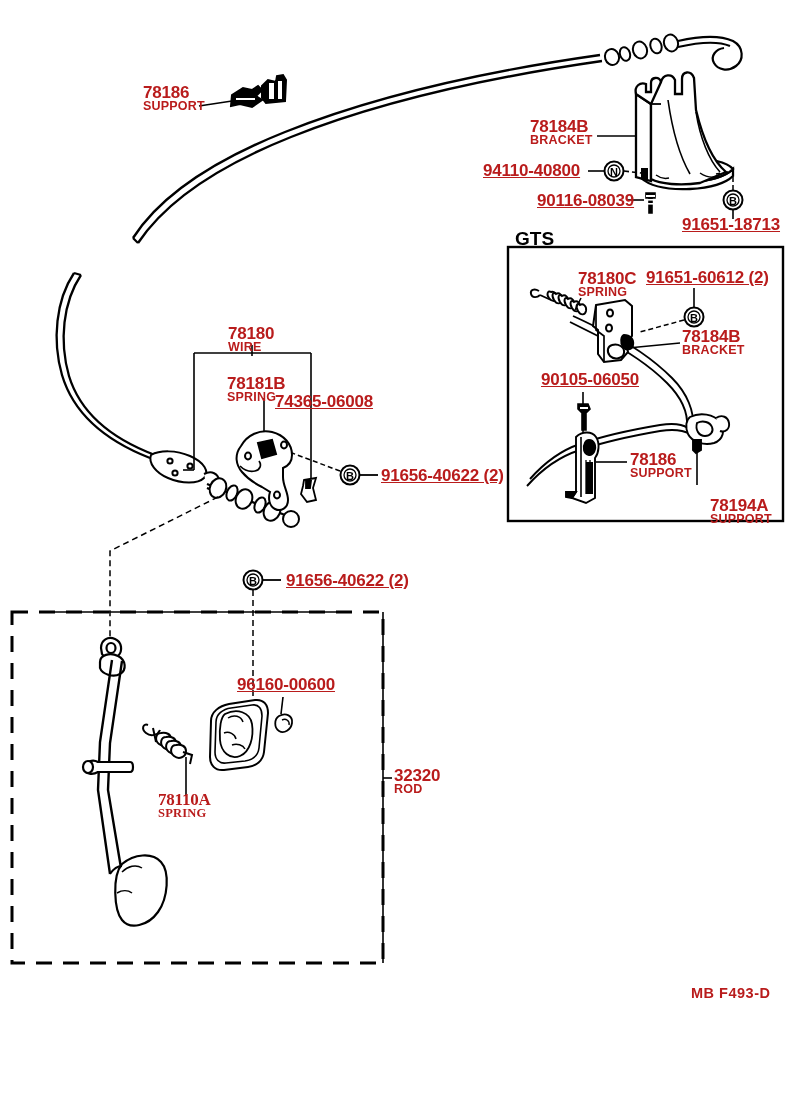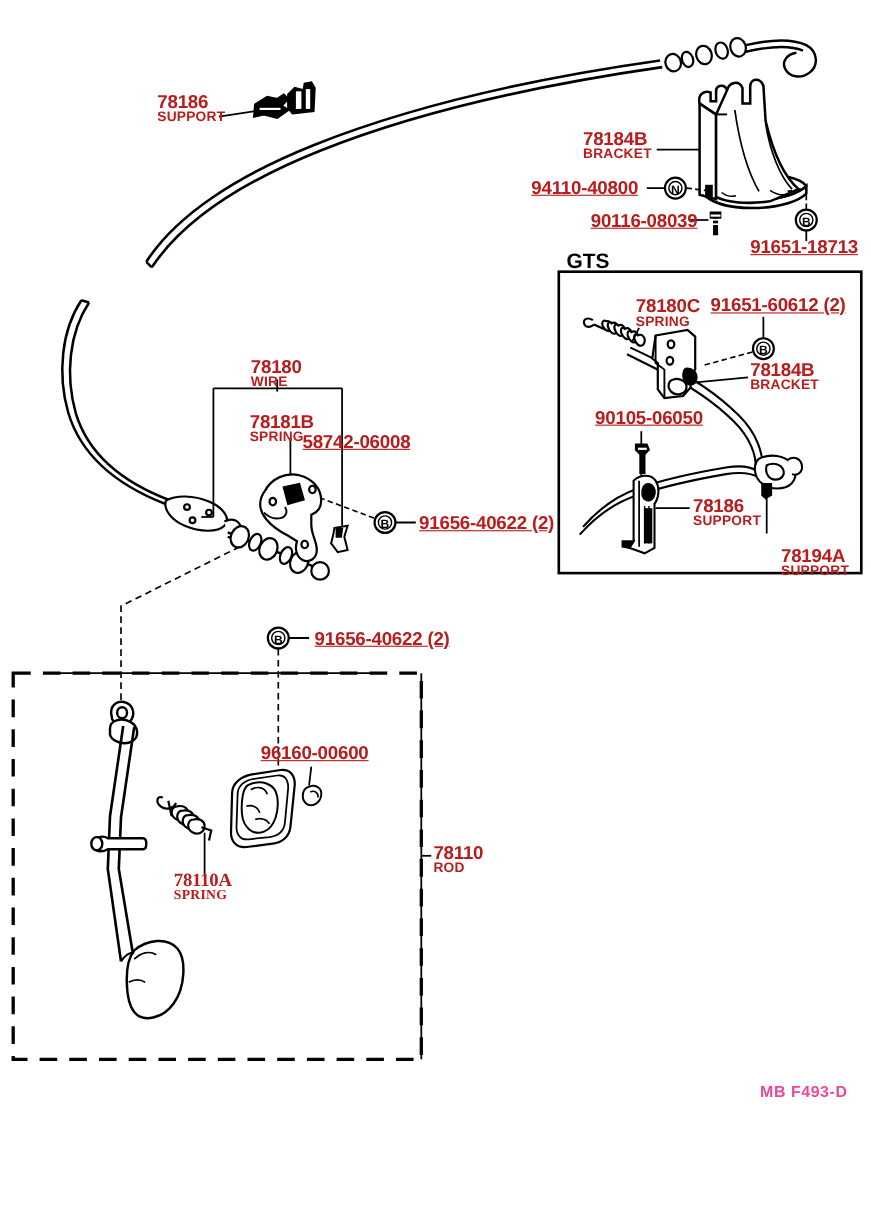--- a/index.html
+++ b/index.html
@@ -55,21 +55,21 @@
     position: absolute;
     font-size: 19px;
     font-weight: bold;
     color: #000;
     letter-spacing: 0px;
   }
   .footer {
     position: absolute;
     font-size: 14.5px;
     font-weight: bold;
-    color: #ec4899;
+    color: #b91c1c;
     letter-spacing: 0.5px;
   }
 </style>
 </head>
 <body>
 
 <div id="page">
 
   <svg id="artboard" viewBox="0 0 792 1112" xmlns="http://www.w3.org/2000/svg">
 
@@ -393,40 +393,40 @@
     <span class="num">78180</span>
     <span class="sub">WIRE</span>
   </div>
 
   <div class="lbl" style="left:227px; top:375px;">
     <span class="num">78181B</span>
     <span class="sub">SPRING</span>
   </div>
 
   <div class="lbl single" style="left:275px; top:393px;">
-    <span class="num">58742-06008</span>
+    <span class="num">74365-06008</span>
   </div>
 
   <div class="lbl single" style="left:381px; top:467px;">
     <span class="num">91656-40622 (2)</span>
   </div>
 
   <div class="lbl single" style="left:286px; top:572px;">
     <span class="num">91656-40622 (2)</span>
   </div>
 
   <div class="lbl single" style="left:237px; top:676px;">
     <span class="num">96160-00600</span>
   </div>
 
   <div class="lbl" style="left:158px; top:791px;font-family:Liberation Serif, serif;">
     <span class="num">78110A</span>
     <span class="sub">SPRING</span>
   </div>
 
   <div class="lbl" style="left:394px; top:767px;">
-    <span class="num">78110</span>
+    <span class="num">32320</span>
     <span class="sub">ROD</span>
   </div>
 
   <div class="footer" style="left:691px; top:985px;">MB  F493-D</div>
 
 </div>
 
 </body></html>

